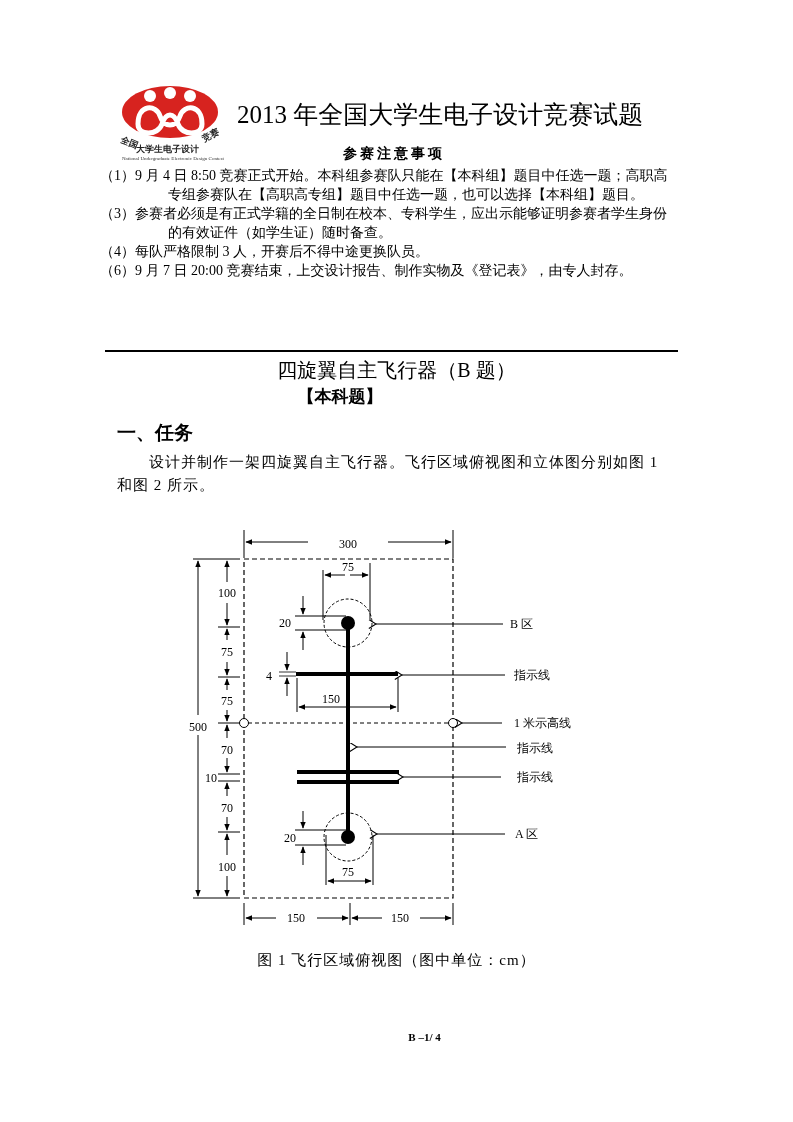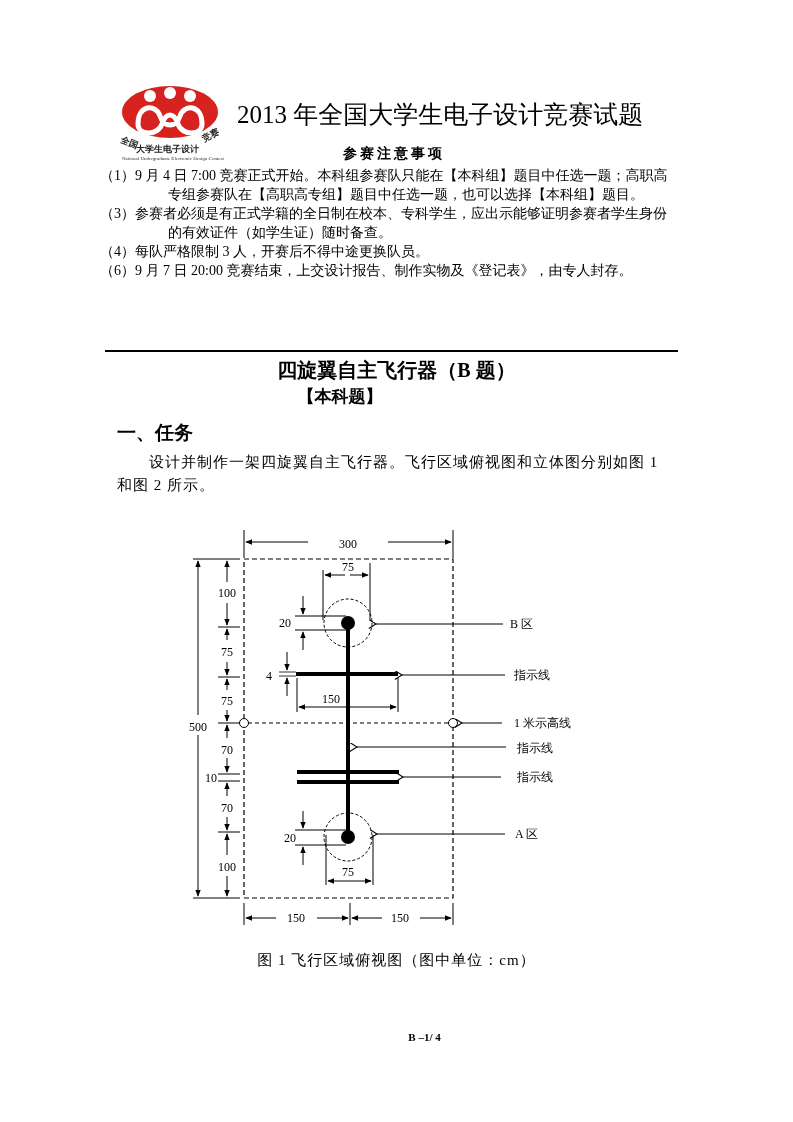--- a/index.html
+++ b/index.html
@@ -5,21 +5,21 @@
   html,body{margin:0;padding:0;background:#fff;}
   body{width:793px;height:1122px;position:relative;overflow:hidden;font-family:"Liberation Serif","DejaVu Serif",serif;color:#000;}
   .abs{position:absolute;}
   .logo{left:108px;top:84px;width:118px;height:80px;}
   .main-title{left:237px;top:98px;font-size:25px;letter-spacing:0px;white-space:nowrap;}
   .notice-title{left:343px;top:145px;font-size:14px;font-weight:bold;letter-spacing:3px;font-family:"DejaVu Sans",sans-serif;}
   .rules{left:120px;top:166px;width:560px;font-size:14px;line-height:19px;}
   .rule{position:relative;padding-left:48px;text-indent:-34px;margin:0;}
   .rule .num{display:inline-block;}
   .hr{left:105px;top:350px;width:573px;height:2px;background:#000;}
-  .problem-title{left:0;width:793px;top:357px;text-align:center;font-size:20px;font-weight:bold;}
+  .problem-title{left:0;width:793px;top:357px;text-align:center;font-size:20px;font-weight:normal;}
   .problem-sub{left:0;width:680px;top:385px;text-align:center;font-size:17px;font-weight:bold;}
   .section-h{left:117px;top:420px;font-size:19px;font-weight:bold;}
   .para{left:117px;top:451px;width:560px;font-size:15px;line-height:23px;text-indent:32px;letter-spacing:1px;}
   .diagram{left:0;top:520px;width:793px;height:420px;}
   .caption{left:0;width:793px;top:951px;text-align:center;font-size:15px;letter-spacing:1px;}
   .footer{left:0;width:793px;top:1031px;text-align:center;font-size:11px;font-weight:bold;margin-left:28px;}
   svg text{font-family:"Liberation Serif","DejaVu Serif",serif;}
 </style>
 </head>
 <body>
@@ -36,21 +36,21 @@
     <text x="28" y="68" font-size="9" font-weight="bold" fill="#222" font-family="DejaVu Sans, sans-serif">大学生电子设计</text>
     <text x="96" y="58" font-size="9" font-weight="bold" fill="#222" transform="rotate(-28 96 58)" font-family="DejaVu Sans, sans-serif">竞赛</text>
     <text x="14" y="76" font-size="5" fill="#333" font-family="DejaVu Sans, sans-serif">National Undergraduate Electronic Design Contest</text>
   </svg>
 </div>
 
 <div class="abs main-title">2013 年全国大学生电子设计竞赛试题</div>
 <div class="abs notice-title">参赛注意事项</div>
 
 <div class="abs rules">
-  <p class="rule"><span class="num">（1）</span><span>9 月 4 日 7:00 竞赛正式开始。本科组参赛队只能在【本科组】题目中任选一题；高职高专组参赛队在【高职高专组】题目中任选一题，也可以选择【本科组】题目。</span></p>
+  <p class="rule"><span class="num">（1）</span><span>9 月 4 日 8:50 竞赛正式开始。本科组参赛队只能在【本科组】题目中任选一题；高职高专组参赛队在【高职高专组】题目中任选一题，也可以选择【本科组】题目。</span></p>
   <p class="rule"><span class="num">（3）</span><span>参赛者必须是有正式学籍的全日制在校本、专科学生，应出示能够证明参赛者学生身份的有效证件（如学生证）随时备查。</span></p>
   <p class="rule"><span class="num">（4）</span><span>每队严格限制 3 人，开赛后不得中途更换队员。</span></p>
   <p class="rule"><span class="num">（6）</span><span>9 月 7 日 20:00 竞赛结束，上交设计报告、制作实物及《登记表》，由专人封存。</span></p>
 </div>
 
 <div class="abs hr"></div>
 
 <div class="abs problem-title">四旋翼自主飞行器（B 题）</div>
 <div class="abs problem-sub">【本科题】</div>
 <div class="abs section-h">一、任务</div>

